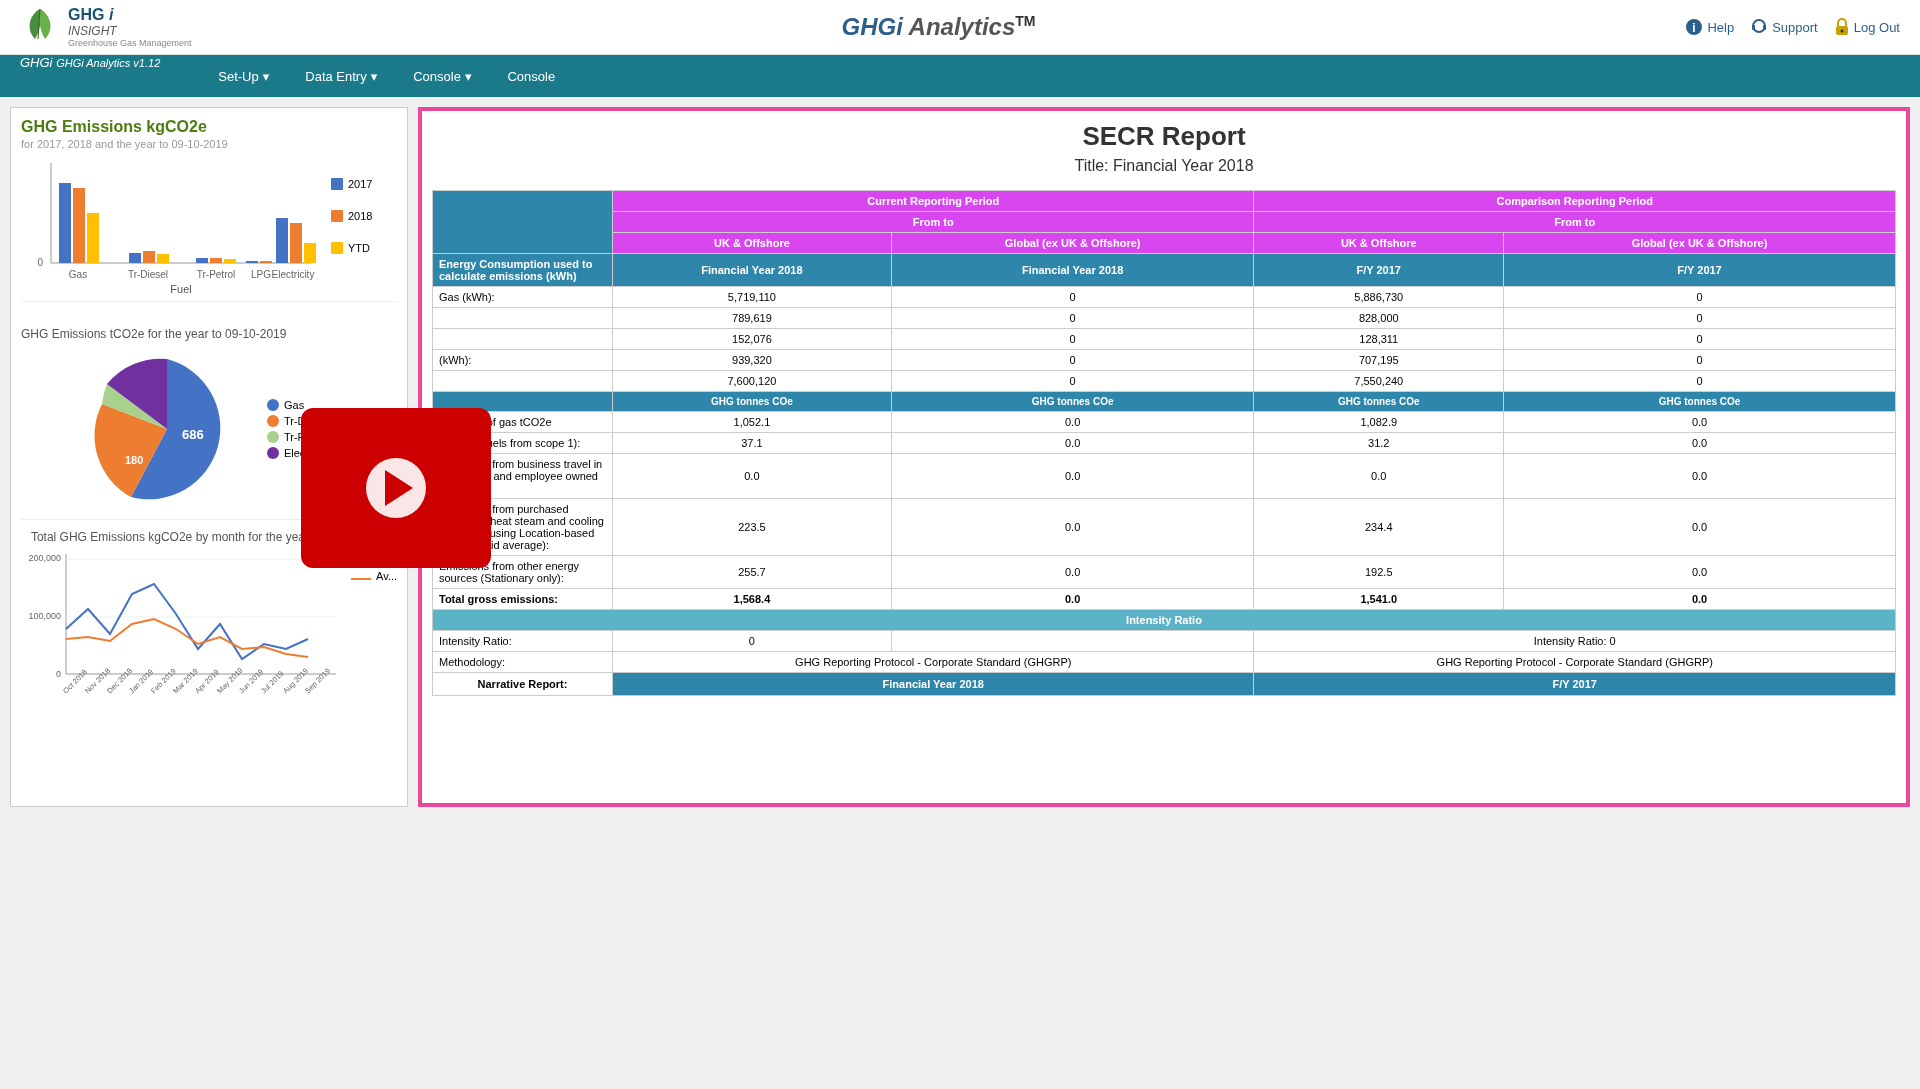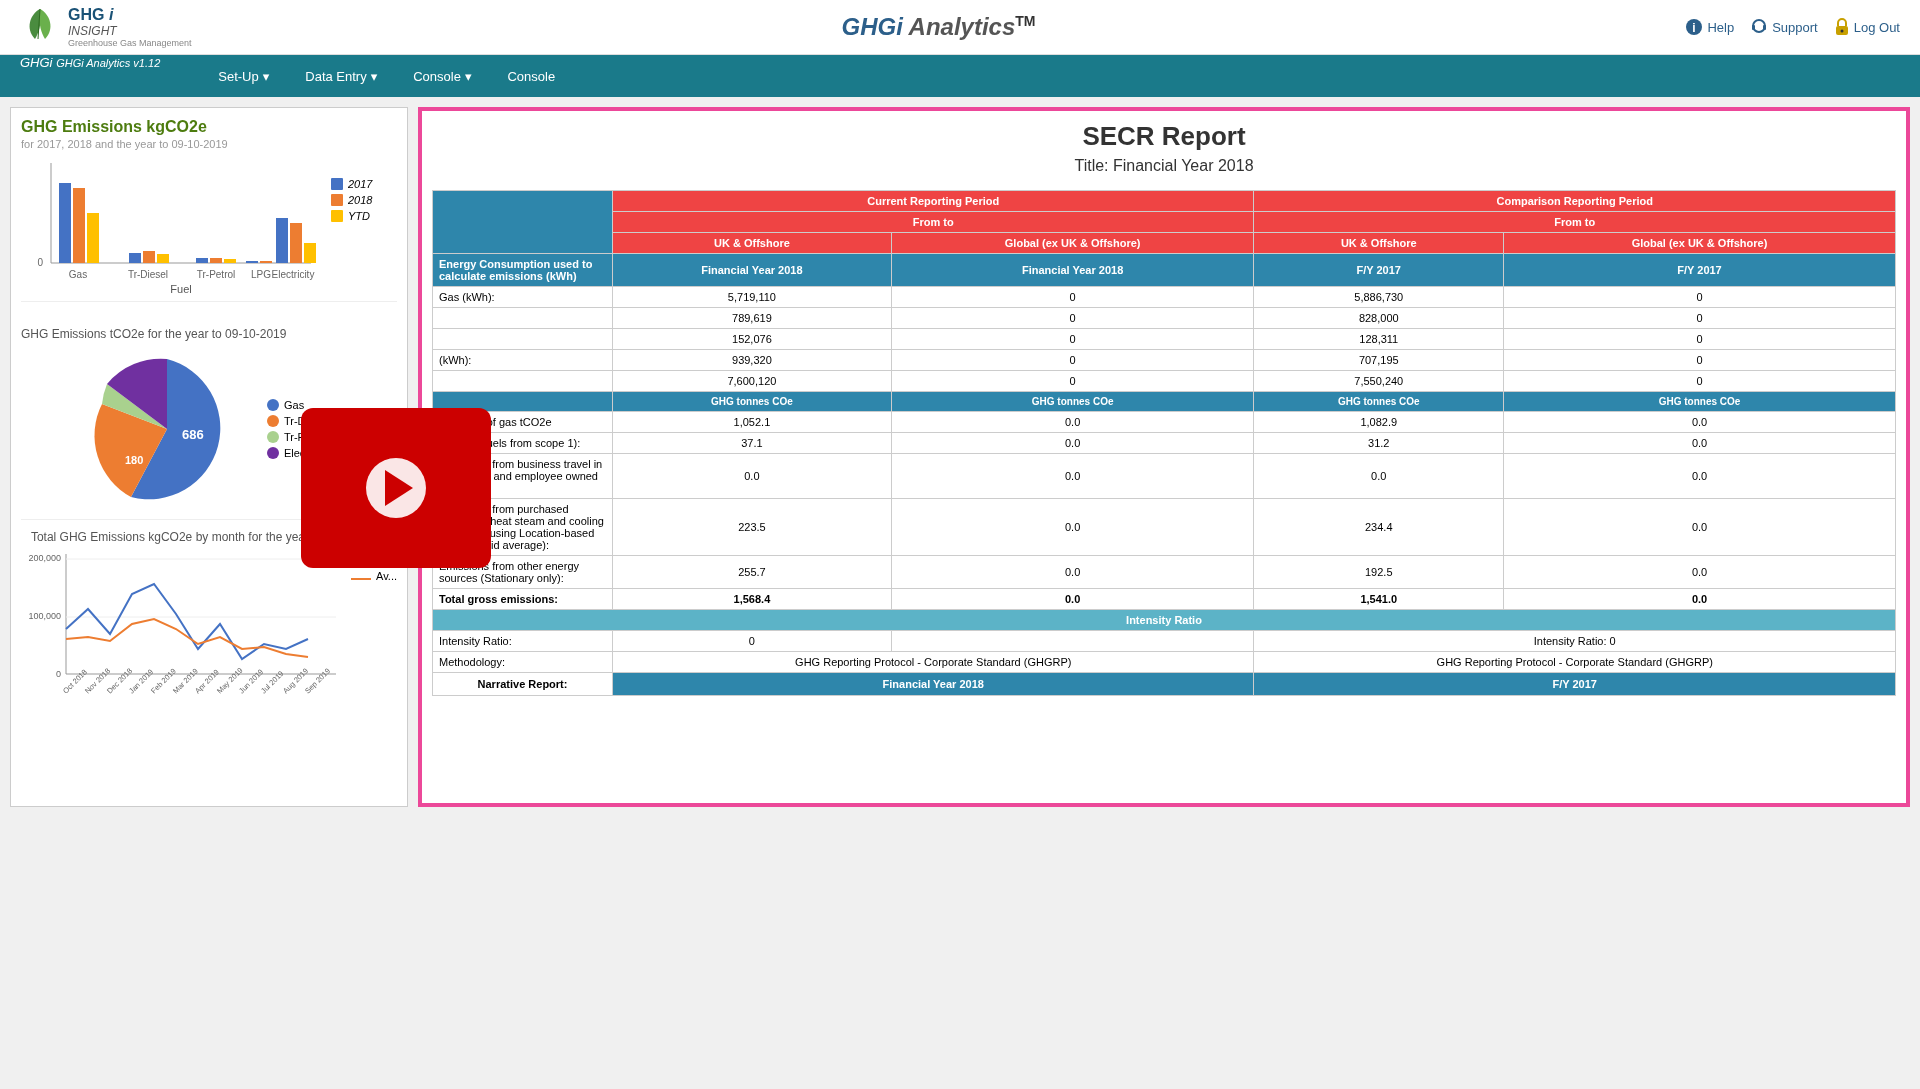--- a/index.html
+++ b/index.html
@@ -69,21 +69,21 @@
       margin-left: 10px;
       padding: 10px;
       min-height: 700px;
     }
 
     
     .chart-section { margin-bottom: 15px; padding-bottom: 10px; border-bottom: 1px solid #eee; }
     .chart-title { font-size: 16px; font-weight: bold; color: #4d7c0f; margin-bottom: 2px; }
     .chart-subtitle { font-size: 11px; color: #999; margin-bottom: 8px; }
 
-    .legend { margin-left: 10px; display: flex; flex-direction: column; gap: 4px; font-style: italic; }
+    .legend { margin-left: 10px; display: flex; flex-direction: column; gap: 20px; }
     .legend-item { display: flex; align-items: center; gap: 5px; font-size: 11px; }
     .legend-dot { width: 12px; height: 12px; border-radius: 1px; }
 
     
     .pie-section { padding: 10px 0; border-bottom: 1px solid #eee; }
     .pie-title { font-size: 12px; color: #555; margin-bottom: 8px; }
     .pie-container { display: flex; align-items: center; gap: 20px; justify-content: center; }
     .pie-legend { display: flex; flex-direction: column; gap: 4px; }
 
     
@@ -93,21 +93,21 @@
     
     .secr-title { font-size: 26px; font-weight: bold; text-align: center; margin-bottom: 5px; color: #333; }
     .secr-subtitle { font-size: 16px; text-align: center; margin-bottom: 15px; color: #333; }
 
     .secr-table { width: 100%; border-collapse: collapse; font-size: 11px; }
     .secr-table th, .secr-table td {
       border: 1px solid #ccc;
       padding: 4px 6px;
       text-align: center;
     }
-    .secr-table th { background: #ef4444; color: #fff; font-weight: bold; }
+    .secr-table th { background: #d946ef; color: #fff; font-weight: bold; }
     .secr-table .row-header { text-align: left; font-weight: normal; }
     .secr-table .section-header { background: #2e86ab; color: #fff; text-align: left; font-weight: bold; }
     .secr-table .intensity-header { background: #5cb3c7; color: #fff; text-align: center; }
     .secr-table .narrative-header { font-weight: bold; }
 
     
     .video-overlay {
       position: absolute;
       top: 300px;
       left: 290px;

